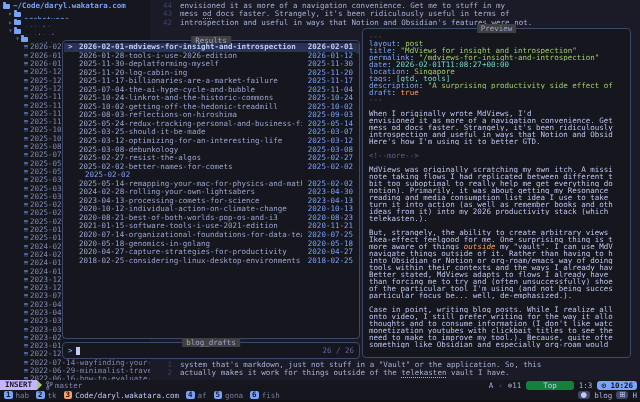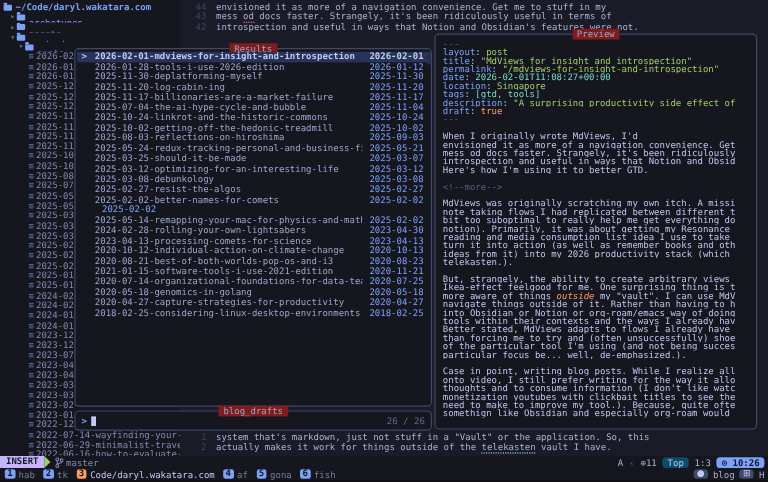--- a/index.html
+++ b/index.html
@@ -17,21 +17,21 @@
   .file-label{color:#8089b3;overflow:hidden;white-space:nowrap;}
   
   .editor{position:absolute;left:150px;top:0;width:490px;height:380px;}
   .ed-line{position:absolute;left:0;height:8.3px;line-height:8.3px;white-space:nowrap;color:#a9b1d6;}
   .lnum{display:inline-block;width:22px;text-align:right;color:#3b4261;margin-right:8px;}
   .sp-t{color:#a9b1d6;}
   .sp-sp{border-bottom:1px dotted #f7768e;}
   .sp-spc{border-bottom:1px dotted #7dcfff;}
   
   .float{position:absolute;background:#16161e;border:1px solid #3d4968;border-radius:4px;box-sizing:border-box;}
-  .float-title{position:absolute;top:-5px;left:50%;transform:translateX(-50%);background:#7f1d1d;padding:0 4px;color:#9aa5ce;height:9px;line-height:9px;white-space:nowrap;}
+  .float-title{position:absolute;top:-5px;left:50%;transform:translateX(-50%);background:#404040;padding:0 4px;color:#9aa5ce;height:9px;line-height:9px;white-space:nowrap;}
   .results{left:62px;top:40px;width:298px;height:299px;}
   .res-body{position:absolute;inset:2px 1px;overflow:hidden;}
   .res-row{display:flex;align-items:center;height:8.55px;line-height:8.55px;padding-right:5px;}
   .res-caret{width:11px;padding-left:4px;flex:none;color:#c0caf5;font-weight:bold;}
   .res-name{flex:1;overflow:hidden;white-space:nowrap;color:#9aa5ce;}
   .res-date{margin-left:6px;flex:none;color:#7aa2f7;}
   .res-row.sel{background:#283457;}
   .res-row.sel .res-name,.res-row.sel .res-date{color:#c0caf5;font-weight:bold;}
   .res-thumb{position:absolute;right:0;top:2px;width:3px;height:11px;background:#2c3047;border-radius:2px;}
   .prompt{left:62px;top:342px;width:298px;height:17px;}
@@ -52,21 +52,21 @@
   .sp-em{color:#ff9e64;font-style:italic;}
   .pv-line .sp-t{color:#bcc5ef;}
   
   .statusline{position:absolute;left:0;top:380px;width:640px;height:10px;background:#16161e;display:flex;align-items:center;}
   .mode{background:#c4b5fd;color:#16161e;font-weight:bold;padding:0 5px;height:10px;line-height:10px;}
   .mode-arrow{width:0;height:0;border-top:5px solid transparent;border-bottom:5px solid transparent;border-left:5px solid #9ece6a;}
   .branch-seg{display:flex;align-items:center;margin-left:4px;color:#8089b3;gap:2px;}
   .sl-spacer{flex:1;}
   .sl-right{display:flex;align-items:center;gap:5px;margin-right:3px;}
   .sl-dim{color:#565f89;}
-  .pill{background:#0c4a6e;color:#c0caf5;border-radius:3px;padding:0 4px;height:9px;line-height:9px;}
+  .pill{background:#15803d;color:#c0caf5;border-radius:3px;padding:0 17px;height:9px;line-height:9px;}
   .pill-time{background:#7aa2f7;color:#16161e;font-weight:bold;border-radius:3px;padding:0 4px;height:9px;line-height:9px;}
   
   .tmux{position:absolute;left:0;top:390px;width:640px;height:10px;background:#16161e;display:flex;align-items:center;gap:7px;padding-left:4px;box-sizing:border-box;}
   .win{display:flex;align-items:center;gap:3px;}
   .win-n{background:#7aa2f7;color:#16161e;font-weight:bold;padding:0 2px;border-radius:2px;height:8px;line-height:8px;}
   .win.active .win-n{background:#ff9e64;}
   .win-name{color:#787c99;}
   .win.active .win-name{color:#c0caf5;}
   .tmux-right{margin-left:auto;display:flex;align-items:center;gap:4px;margin-right:3px;}
   .tm-pill{background:#414868;color:#c0caf5;border-radius:3px;padding:0 3px;height:8px;line-height:8px;font-family:"DejaVu Sans",sans-serif;}
@@ -329,21 +329,21 @@
           <span class="res-date">2025-10-02</span>
         </div>
         <div class="res-row">
           <span class="res-caret"></span>
           <span class="res-name">2025-08-03-reflections-on-hiroshima</span>
           <span class="res-date">2025-09-03</span>
         </div>
         <div class="res-row">
           <span class="res-caret"></span>
           <span class="res-name">2025-05-24-redux-tracking-personal-and-business-financ…</span>
-          <span class="res-date">2025-05-21</span>
+          <span class="res-date">2025-05-14</span>
         </div>
         <div class="res-row">
           <span class="res-caret"></span>
           <span class="res-name">2025-03-25-should-it-be-made</span>
           <span class="res-date">2025-03-07</span>
         </div>
         <div class="res-row">
           <span class="res-caret"></span>
           <span class="res-name">2025-03-12-optimizing-for-an-interesting-life</span>
           <span class="res-date">2025-03-12</span>

